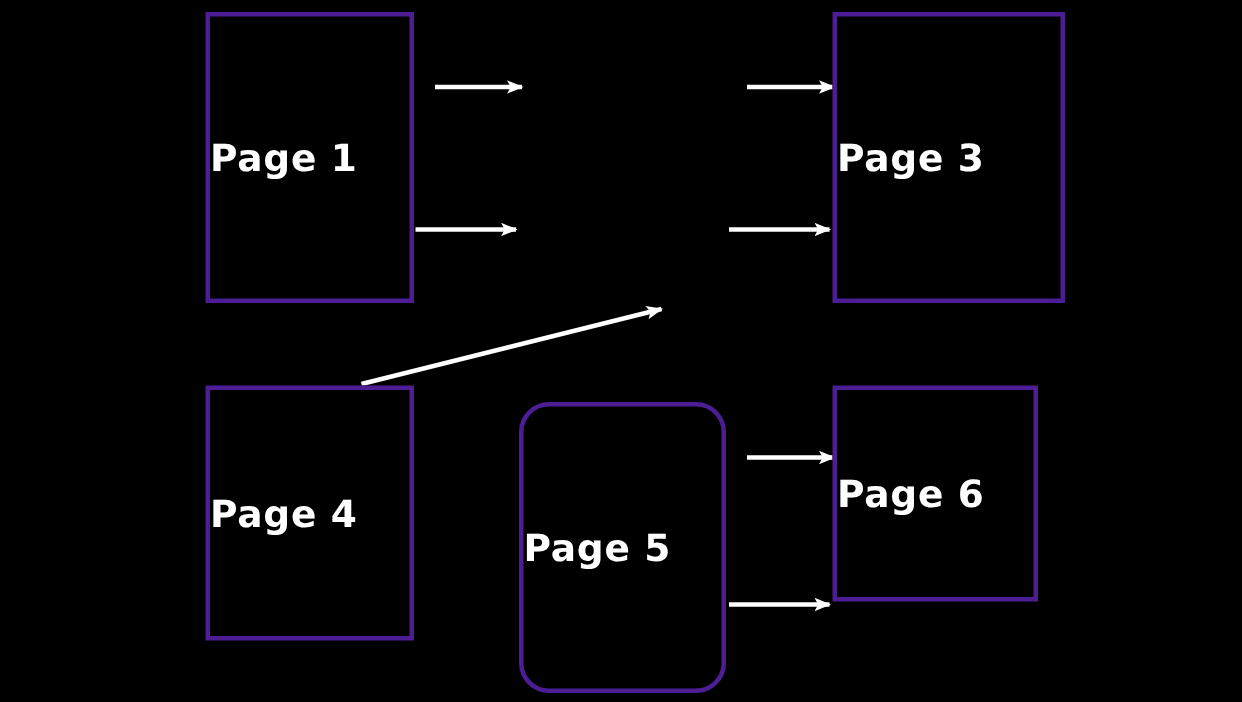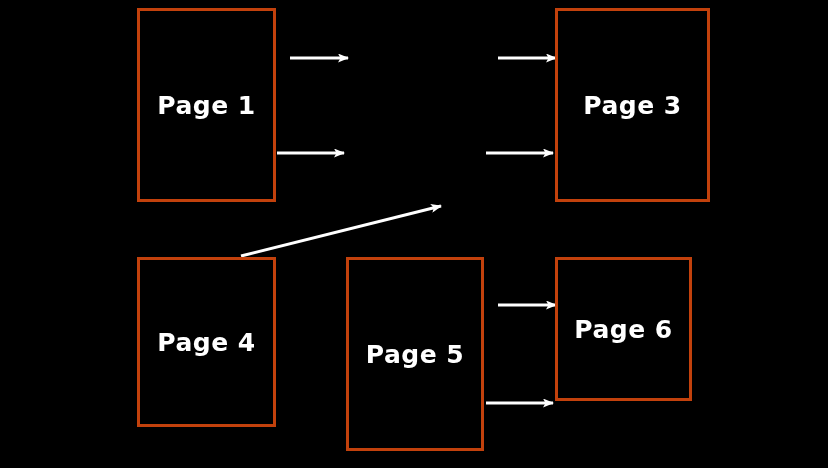--- a/index.html
+++ b/index.html
@@ -11,25 +11,24 @@
     position: relative;
     width: 828px;
     height: 468px;
     background: #000000;
     overflow: hidden;
     font-family: "DejaVu Sans", sans-serif;
   }
   .page-box {
     position: absolute;
     box-sizing: border-box;
-    border: 3px solid #c2410c;
+    border: 3px solid #4c1d95;
     background: #000000;
     display: flex;
     align-items: center;
-    justify-content: center;
   }
   .page-label {
     color: #ffffff;
     font-size: 25px;
     font-weight: bold;
     letter-spacing: 0.5px;
     line-height: 1;
     user-select: none;
     white-space: nowrap;
   }
@@ -98,21 +97,21 @@
 
 
   <div class="page-box" style="left:555px; top:8px; width:155px; height:194px;">
     <span class="page-label">Page 3</span>
   </div>
 
   <div class="page-box" style="left:137px; top:257px; width:139px; height:170px;">
     <span class="page-label">Page 4</span>
   </div>
 
-  <div class="page-box" style="left:346px; top:257px; width:138px; height:194px;">
+  <div class="page-box" style="left:346px; top:268px; width:138px; height:194px;border-radius:20px;">
     <span class="page-label">Page 5</span>
   </div>
 
   <div class="page-box" style="left:555px; top:257px; width:137px; height:144px;">
     <span class="page-label">Page 6</span>
   </div>
 
 </div>
 
 </body></html>

